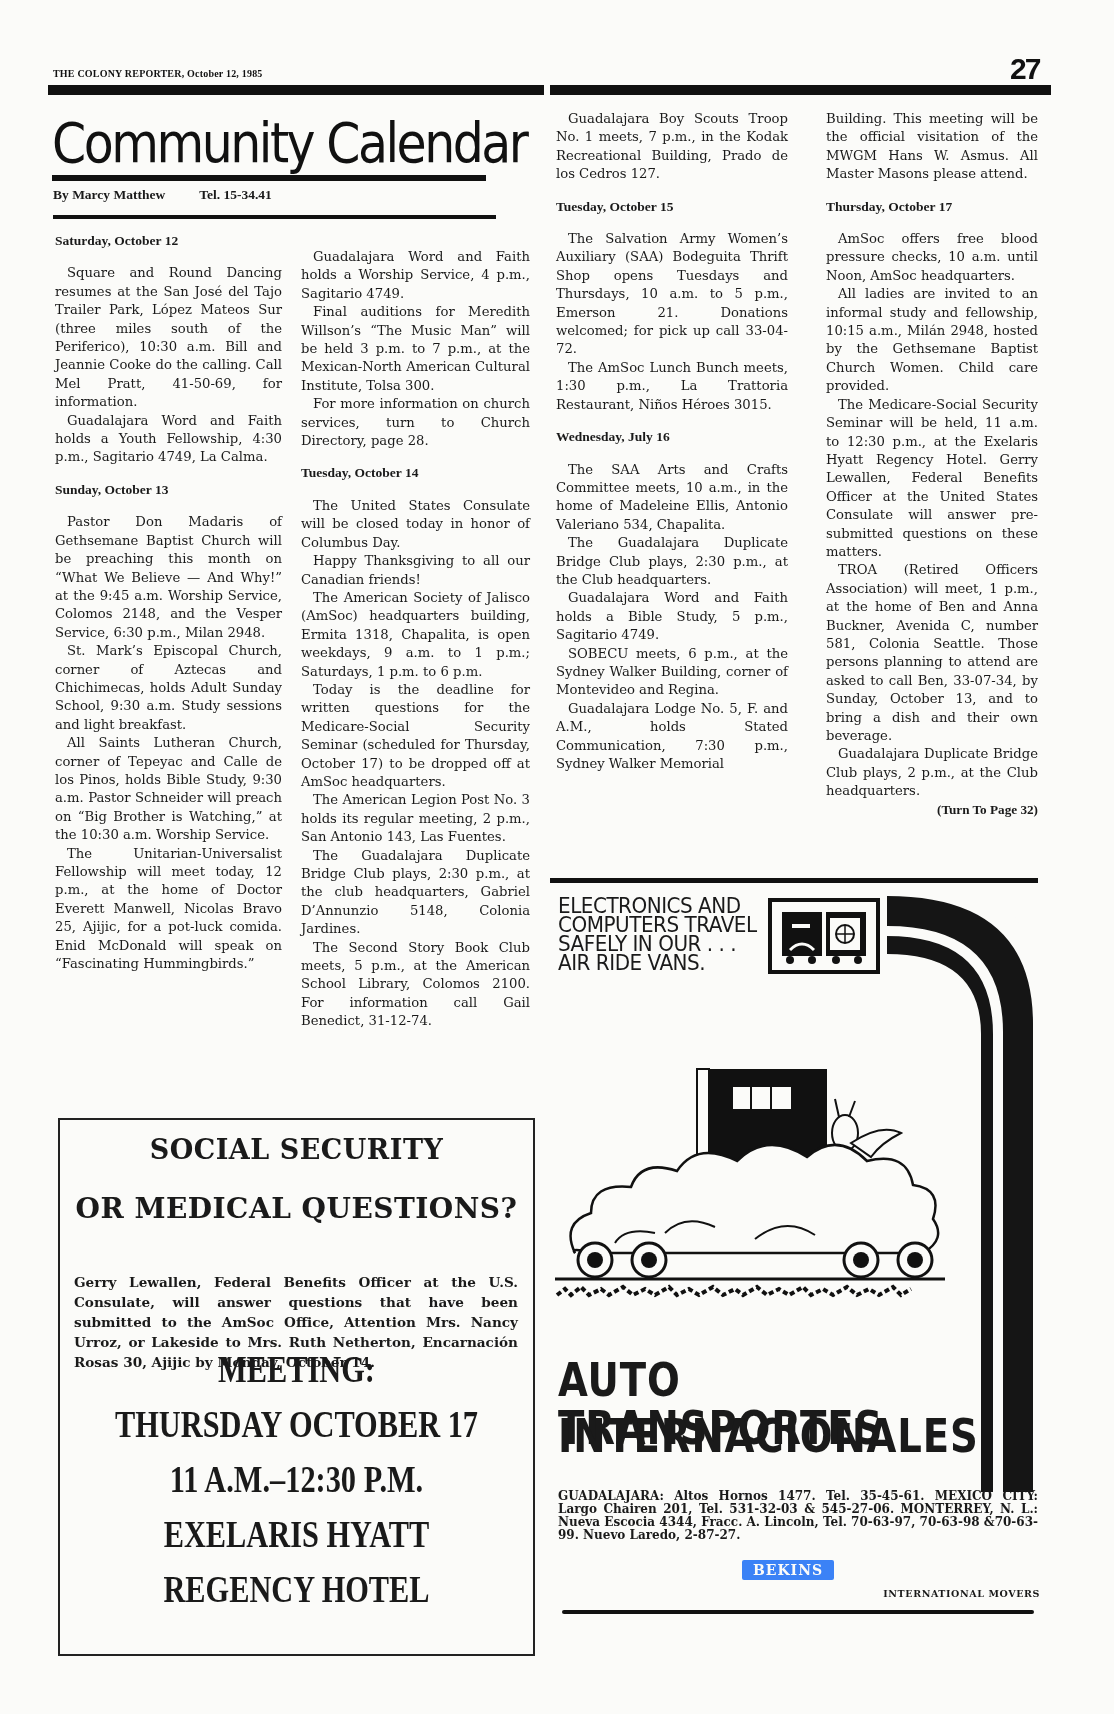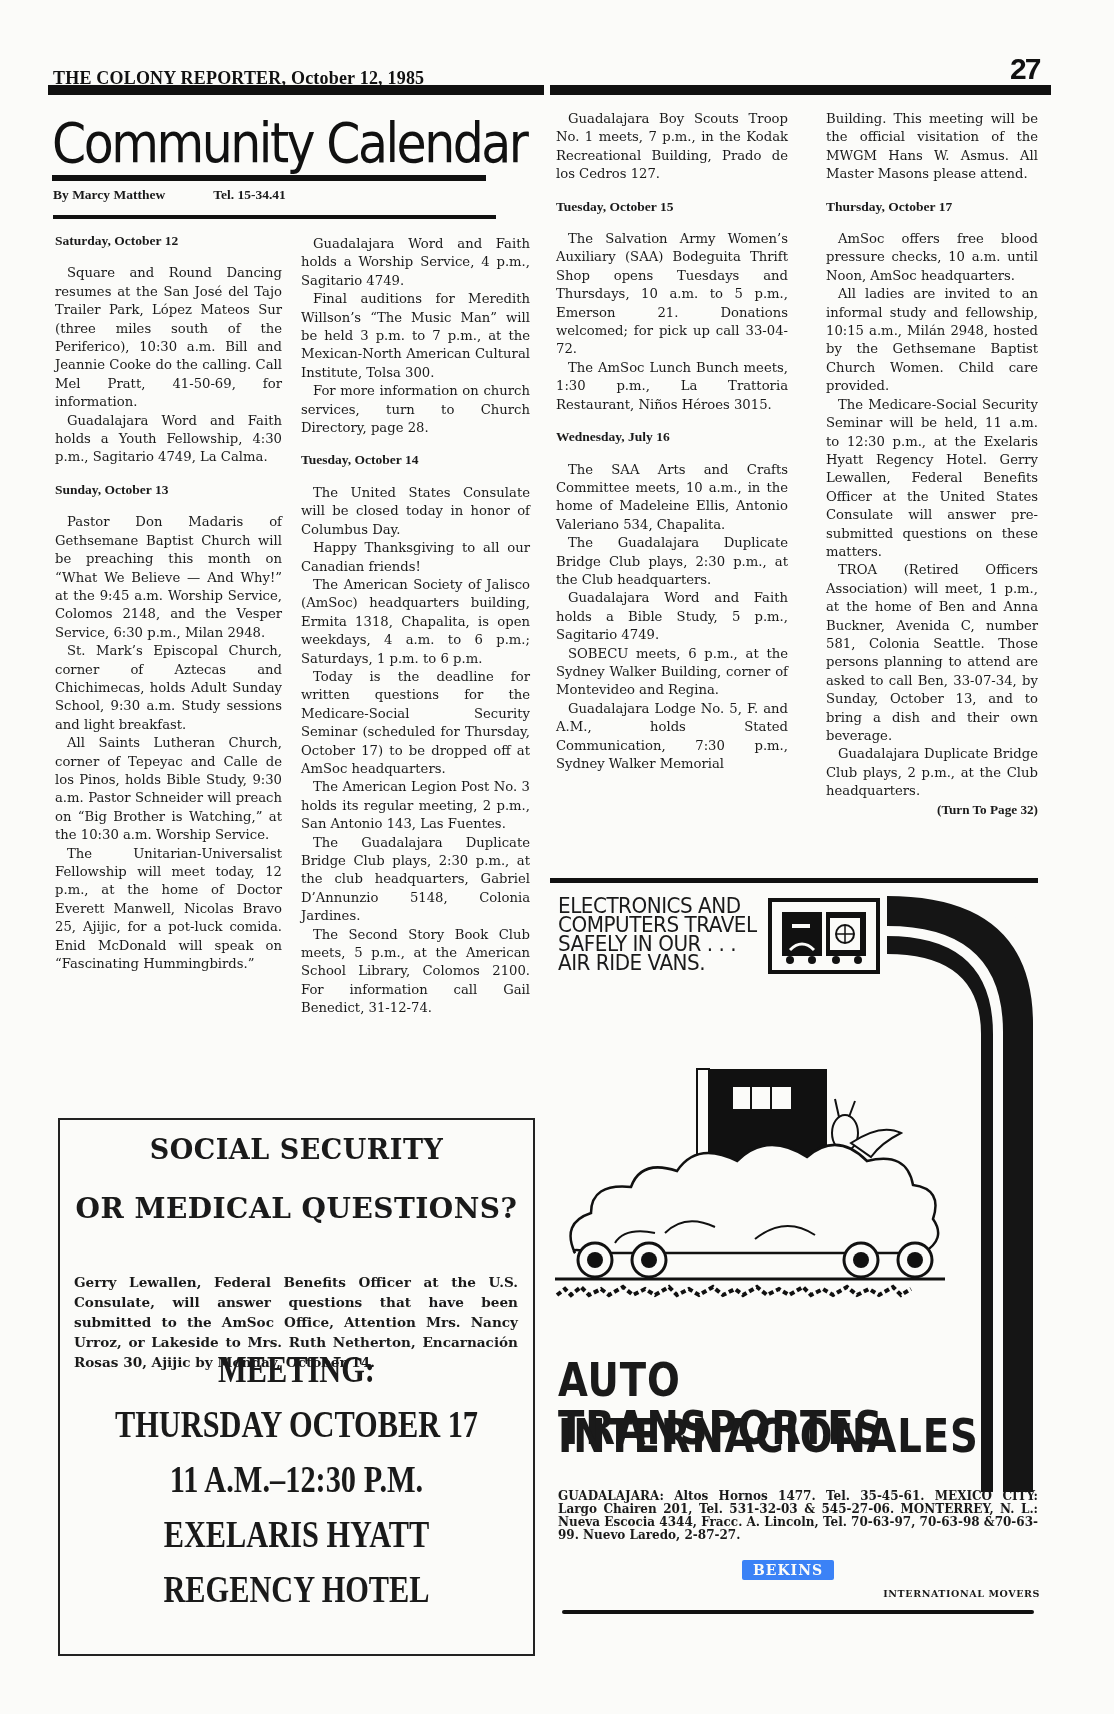--- a/index.html
+++ b/index.html
@@ -3,47 +3,47 @@
 <meta charset="utf-8">
 <style>
   html, body { margin: 0; padding: 0; }
   body {
     width: 1114px; height: 1714px; background: #fbfbf9; position: relative; overflow: hidden;
     font-family: "DejaVu Serif", "Liberation Serif", serif; color: #1a1a1a;
   }
   .abs { position: absolute; }
   .masthead {
     left: 53px; top: 68px; font-family: "Liberation Serif", serif; font-weight: bold;
-    font-size: 18px; letter-spacing: 0.2px; color: #111;
+    font-size: 10px; letter-spacing: 0.2px; color: #111;
   }
   .pagenum {
     left: 1010px; top: 52px; font-family: "Liberation Sans", sans-serif; font-weight: bold;
     font-size: 30px; color: #111; letter-spacing: -2px;
   }
   .rule-top { left: 48px; top: 85px; width: 1003px; height: 10px; background: #111; }
   .rule-gap { left: 544px; top: 85px; width: 6px; height: 10px; background: #fbfbf9; }
   .title {
     left: 52px; top: 112px; font-family: "DejaVu Sans", sans-serif; font-weight: normal;
     font-size: 49px; letter-spacing: -2.5px; color: #111; transform: scaleY(1.12); transform-origin: left top;
   }
   .rule-title { left: 52px; top: 175px; width: 434px; height: 6px; background: #111; }
   .byline {
     left: 53px; top: 187px; font-family: "Liberation Serif", serif; font-weight: bold; font-size: 13.5px;
   }
-  .byline .tel { margin-left: 48px; }
+  .byline .tel { margin-left: 34px; }
   .rule-by { left: 53px; top: 215px; width: 443px; height: 4px; background: #111; }
 
   .col { position: absolute; font-size: 13.2px; line-height: 18.4px; text-align: justify; }
   .col p { margin: 0; text-indent: 12px; }
   .col h3 {
     margin: 0; font-family: "Liberation Serif", serif; font-weight: bold; font-size: 13.5px;
     text-indent: 0;
   }
   .col1 { left: 55px; top: 232px; width: 227px; }
-  .col2 { left: 301px; top: 235px; width: 229px; }
+  .col2 { left: 301px; top: 248px; width: 229px; }
   .col3 { left: 556px; top: 110px; width: 232px; }
   .col4 { left: 826px; top: 110px; width: 212px; }
 
   .ss-box {
     left: 58px; top: 1118px; width: 473px; height: 534px; border: 2px solid #222;
   }
   .ss-h1 {
     position: absolute; left: 0; width: 100%; text-align: center;
     font-family: "DejaVu Serif", serif; font-weight: bold; font-size: 27px; letter-spacing: 0.5px;
   }
@@ -106,21 +106,21 @@
     <p>All Saints Lutheran Church, corner of Tepeyac and Calle de los Pinos, holds Bible Study, 9:30 a.m. Pastor Schneider will preach on “Big Brother is Watching,” at the 10:30 a.m. Worship Service.</p>
     <p>The Unitarian-Universalist Fellowship will meet today, 12 p.m., at the home of Doctor Everett Manwell, Nicolas Bravo 25, Ajijic, for a pot-luck comida. Enid McDonald will speak on “Fascinating Hummingbirds.”</p>
   </div>
 <div class="col col2">
     <p>Guadalajara Word and Faith holds a Worship Service, 4 p.m., Sagitario 4749.</p>
     <p>Final auditions for Meredith Willson’s “The Music Man” will be held 3 p.m. to 7 p.m., at the Mexican-North American Cultural Institute, Tolsa 300.</p>
     <p>For more information on church services, turn to Church Directory, page 28.</p>
     <h3 style="margin: 14px 0px;">Tuesday, October 14</h3>
     <p>The United States Consulate will be closed today in honor of Columbus Day.</p>
     <p>Happy Thanksgiving to all our Canadian friends!</p>
-    <p>The American Society of Jalisco (AmSoc) headquarters building, Ermita 1318, Chapalita, is open weekdays, 4 a.m. to 6 p.m.; Saturdays, 1 p.m. to 6 p.m.</p>
+    <p>The American Society of Jalisco (AmSoc) headquarters building, Ermita 1318, Chapalita, is open weekdays, 9 a.m. to 1 p.m.; Saturdays, 1 p.m. to 6 p.m.</p>
     <p>Today is the deadline for written questions for the Medicare-Social Security Seminar (scheduled for Thursday, October 17) to be dropped off at AmSoc headquarters.</p>
     <p>The American Legion Post No. 3 holds its regular meeting, 2 p.m., San Antonio 143, Las Fuentes.</p>
     <p>The Guadalajara Duplicate Bridge Club plays, 2:30 p.m., at the club headquarters, Gabriel D’Annunzio 5148, Colonia Jardines.</p>
     <p>The Second Story Book Club meets, 5 p.m., at the American School Library, Colomos 2100. For information call Gail Benedict, 31-12-74.</p>
   </div>
 <div class="col col3">
     <p>Guadalajara Boy Scouts Troop No. 1 meets, 7 p.m., in the Kodak Recreational Building, Prado de los Cedros 127.</p>
     <h3 style="margin: 14px 0px;">Tuesday, October 15</h3>
     <p>The Salvation Army Women’s Auxiliary (SAA) Bodeguita Thrift Shop opens Tuesdays and Thursdays, 10 a.m. to 5 p.m., Emerson 21. Donations welcomed; for pick up call 33-04-72.</p>
     <p>The AmSoc Lunch Bunch meets, 1:30 p.m., La Trattoria Restaurant, Niños Héroes 3015.</p>

